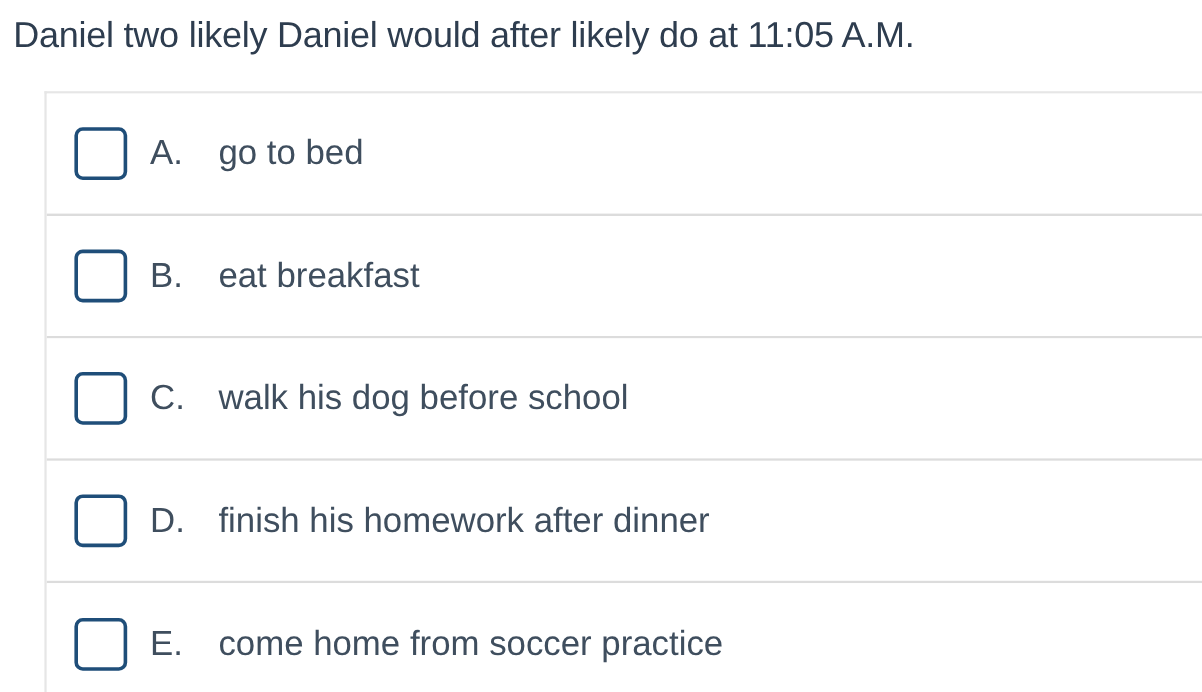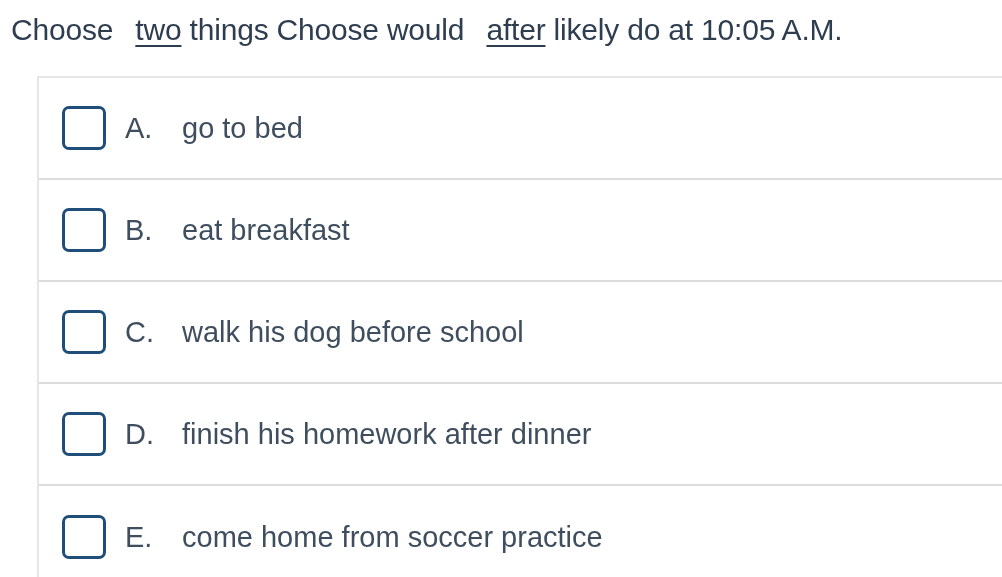--- a/index.html
+++ b/index.html
@@ -28,25 +28,23 @@
     left: 11px;
     top: 9px;
     width: 980px;
     font-size: 30px;
     line-height: 42px;
     color: #2e3d4f;
     white-space: nowrap;
     letter-spacing: -0.2px;
   }
   .prompt .u {
-    text-decoration: underline;
     text-decoration-thickness: 2px;
     text-underline-offset: 5px;
     text-decoration-color: #2e3d4f;
-    margin-left: 14px;
   }
 
   
   .options-table {
     position: absolute;
     left: 37px;
     top: 76px;
     width: 1000px;           
     border-top: 2px solid #e6e6e6;
     border-left: 2px solid #e6e6e6;
@@ -91,21 +89,21 @@
     line-height: 34px;
     color: #3f4e5e;
     white-space: nowrap;
   }
 </style>
 </head>
 <body>
 
 <div class="page">
 
-  <div class="prompt"><span>Choose </span><span class="u">two</span><span> things Choose would </span><span class="u">after</span><span> likely do at 10:05 A.M.</span></div>
+  <div class="prompt"><span>Daniel </span><span class="u">two</span><span> likely Daniel would </span><span class="u">after</span><span> likely do at 11:05 A.M.</span></div>
 
   <div class="options-table">
 
     <div class="option-row">
       <span class="checkbox"></span>
       <span class="option-letter">A.</span>
       <span class="option-text">go to bed</span>
     </div>
 
     <div class="option-row">

